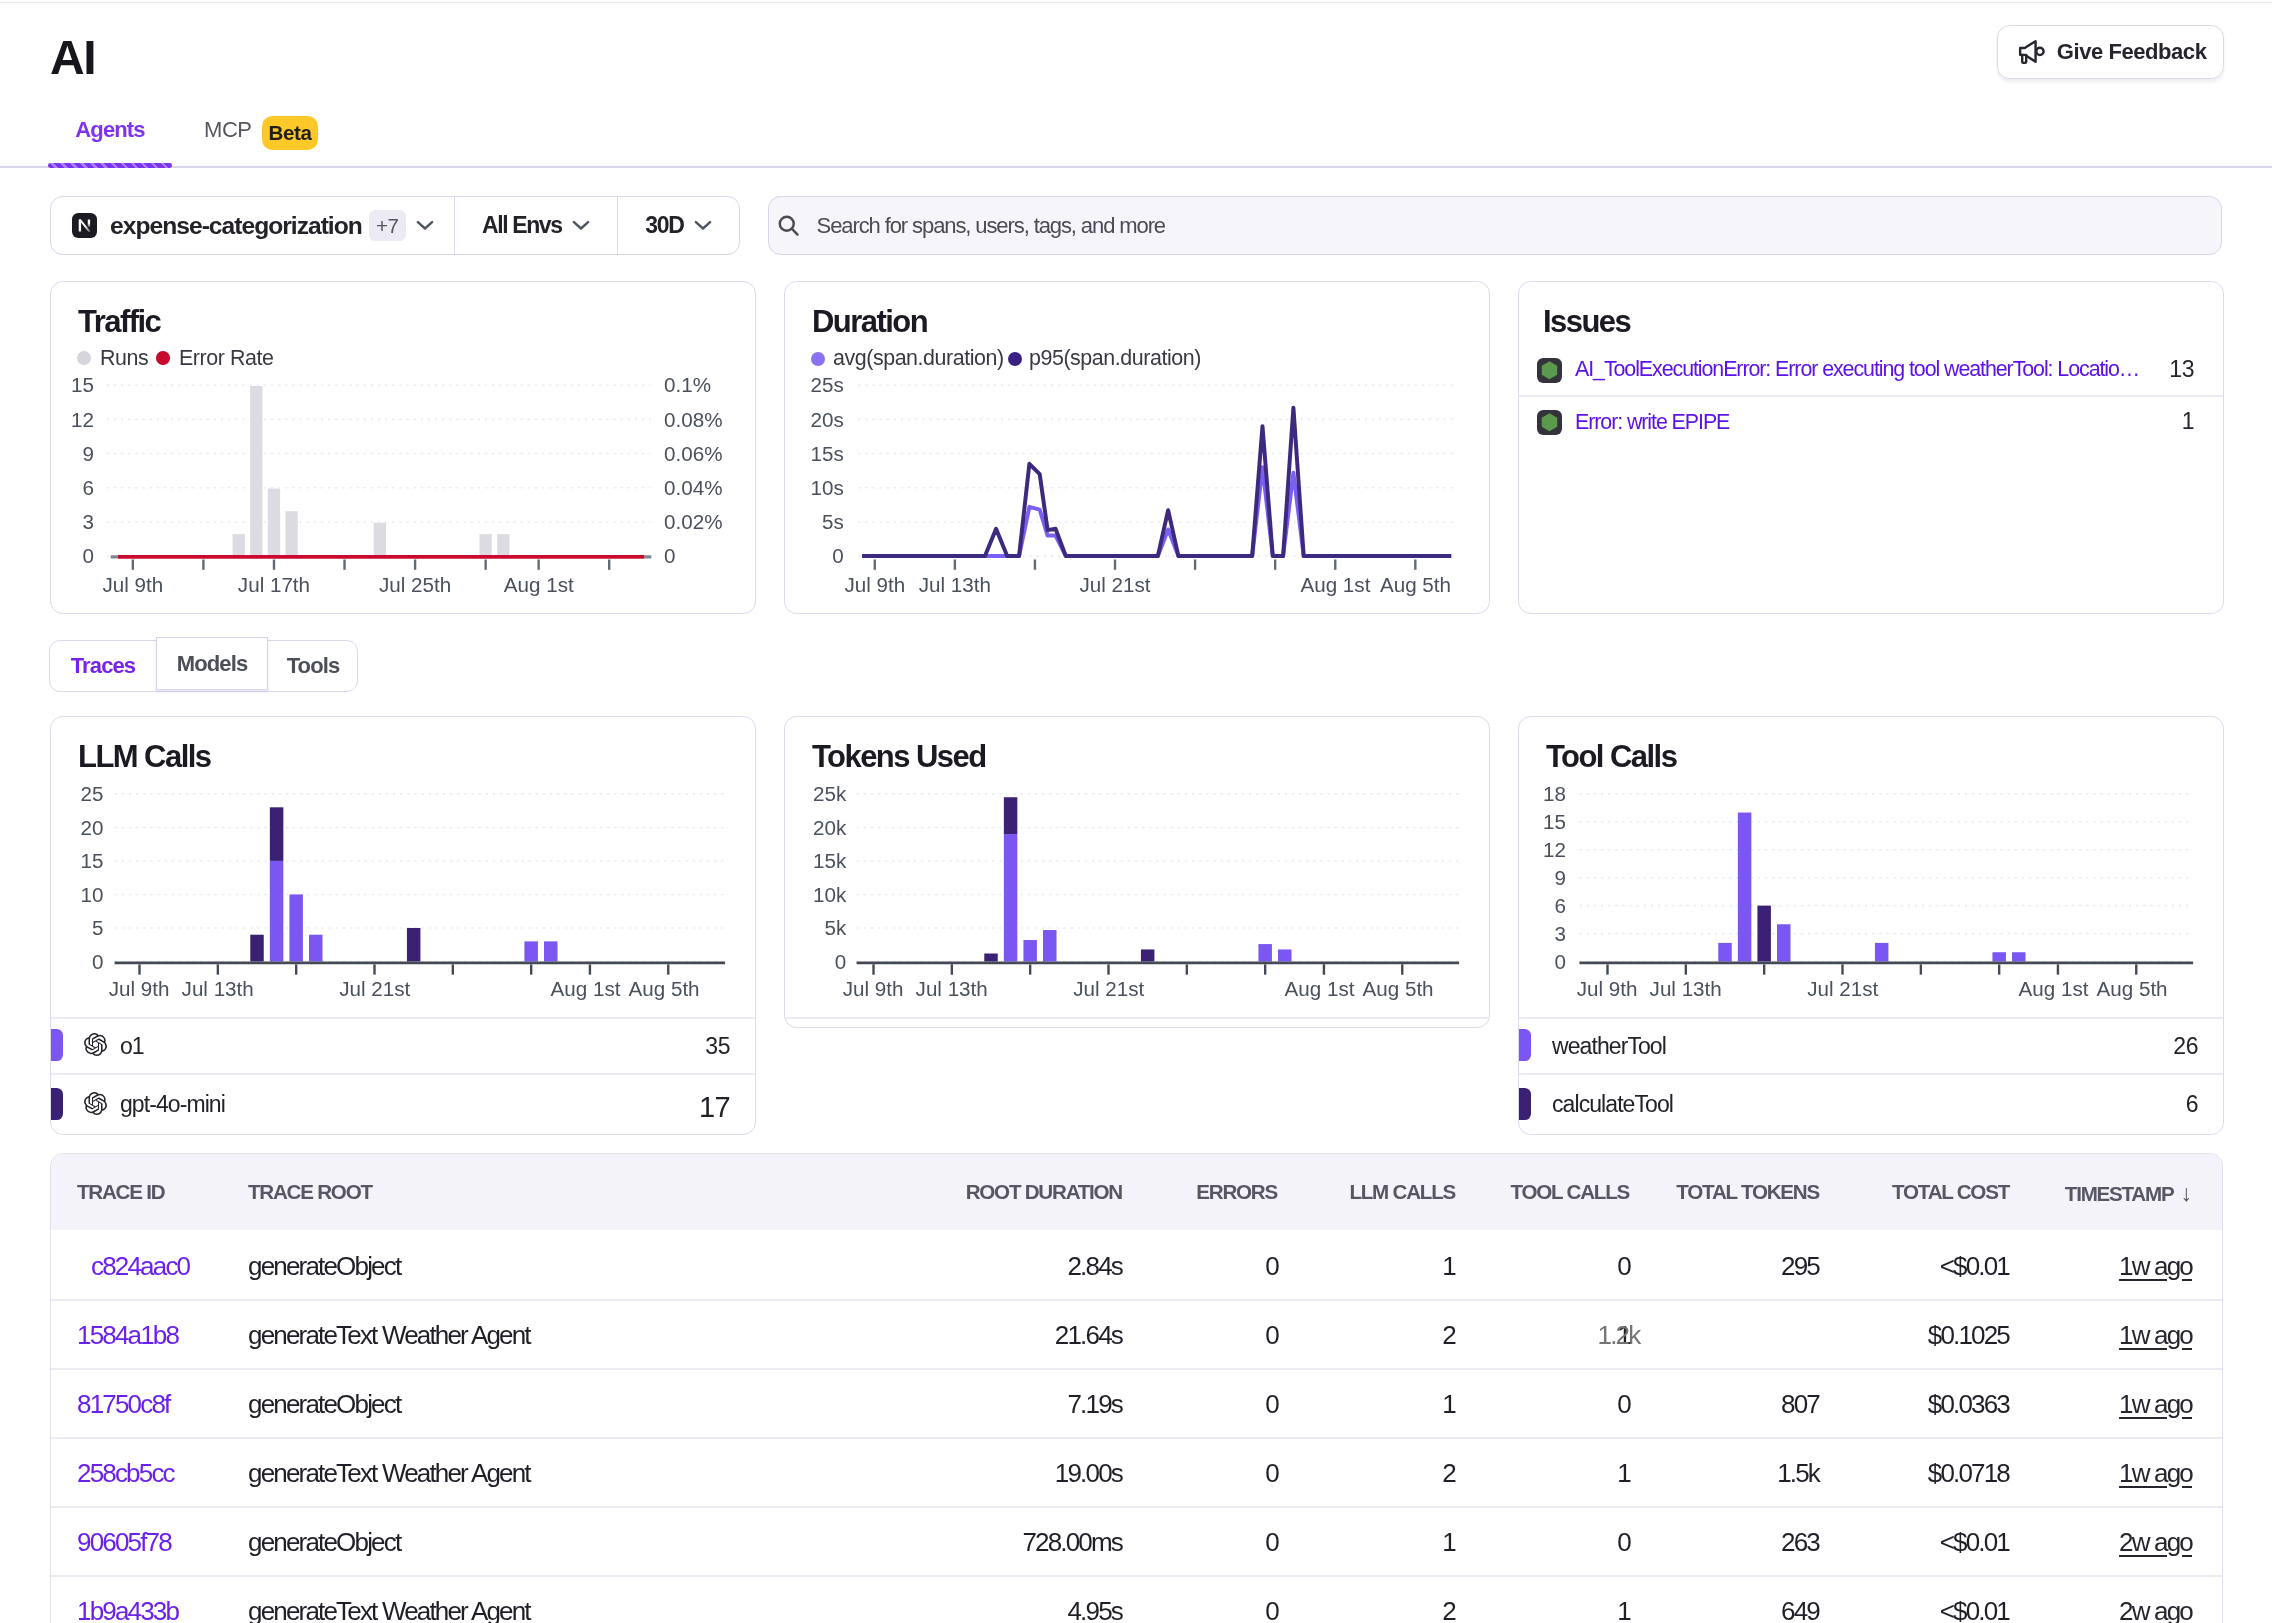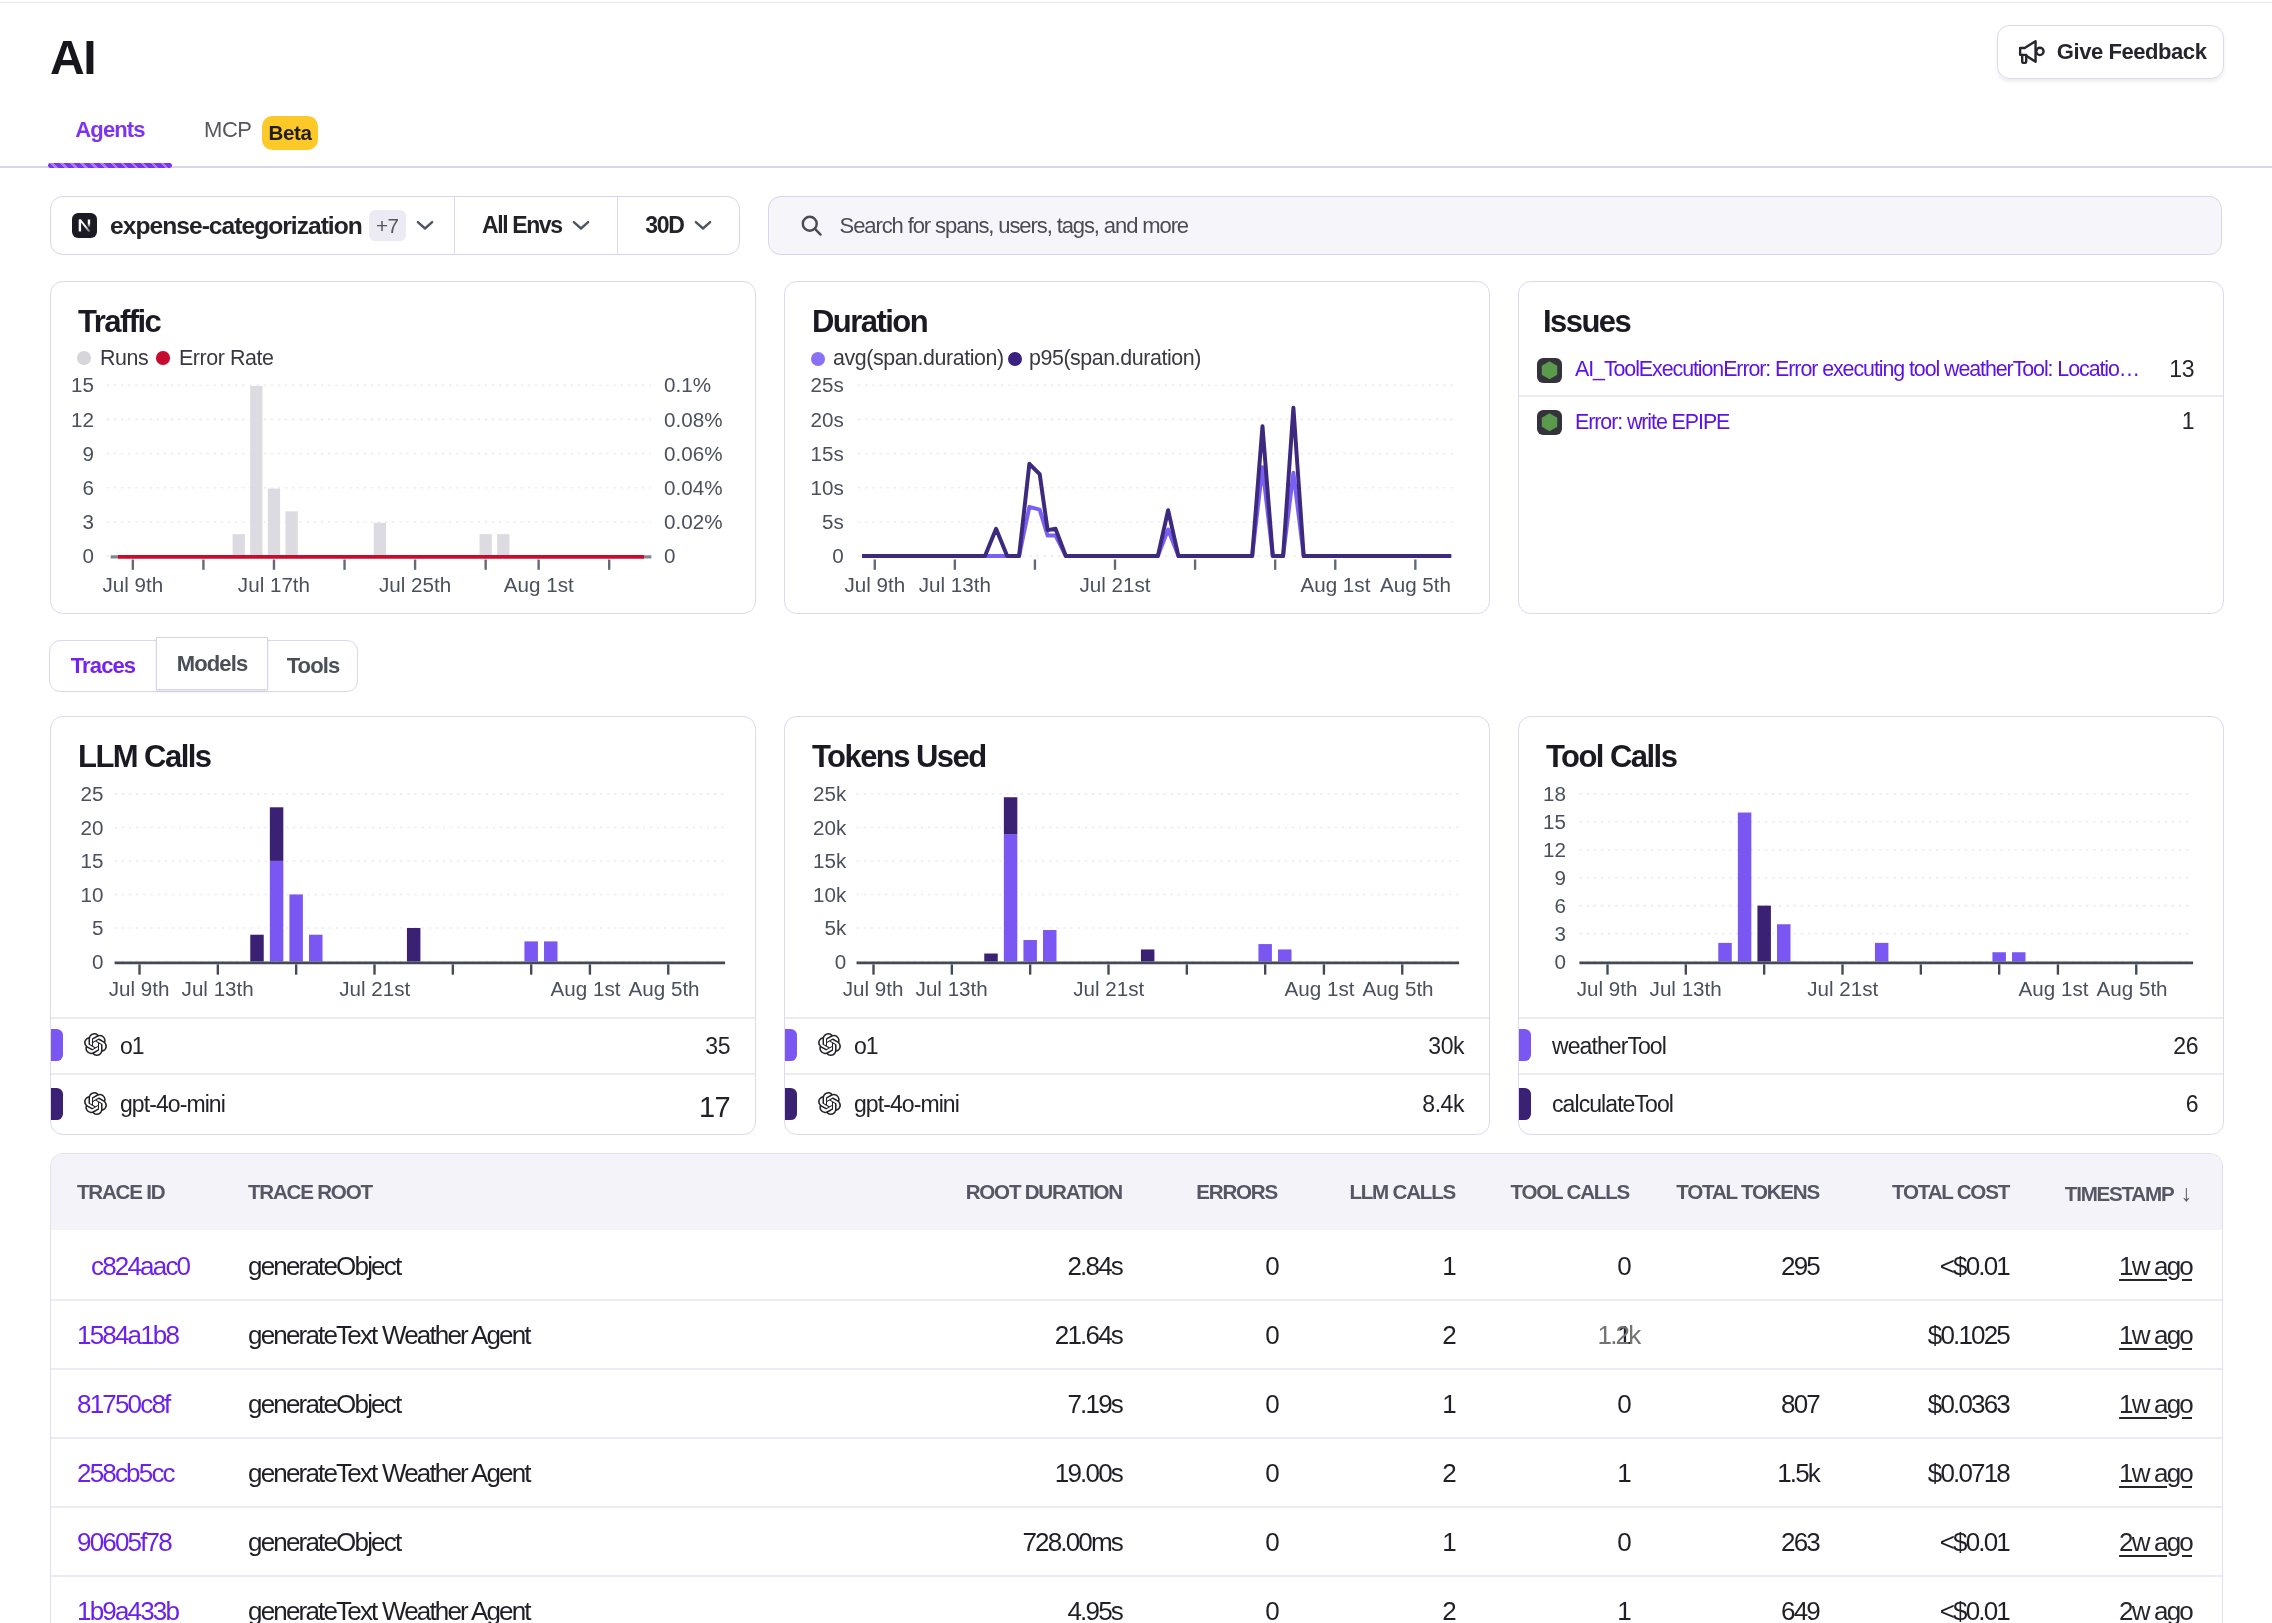--- a/index.html
+++ b/index.html
@@ -46,21 +46,21 @@
           <path d="M2.5 2.5 L12 11 L21.5 2.5" stroke="#4d5661" stroke-width="3.2" stroke-linecap="round" stroke-linejoin="round"></path>
         </svg>
       </div>
       <div style="flex:1;display:flex;align-items:center;justify-content:center">
         <span style="font-size:23px;font-weight:bold;letter-spacing:-0.06em;color:#232229">30D</span>
         <svg viewBox="0 0 24 14" width="18" height="11" style="margin-left:10.3px" fill="none">
           <path d="M2.5 2.5 L12 11 L21.5 2.5" stroke="#4d5661" stroke-width="3.2" stroke-linecap="round" stroke-linejoin="round"></path>
         </svg>
       </div>
     </div>
-    <div style="position:absolute;left:768px;top:196px;width:1454px;height:59px;border:1.6px solid #d9d4ec;border-radius:12.7px;background:#f6f5fa;display:flex;align-items:center;padding-left:30px">
+    <div style="position:absolute;left:768px;top:196px;width:1454px;height:59px;border:1.6px solid #d9d4ec;border-radius:12.7px;background:#f6f5fa;display:flex;align-items:center;padding-left:7px">
       <svg viewBox="0 0 24 24" width="24.6" height="24.6" fill="none" stroke="#4b4a55" stroke-width="2.4" stroke-linecap="round">
         <circle cx="10.5" cy="10.5" r="6.8"></circle>
         <path d="M15.6 15.6 21 21"></path>
       </svg>
       <span style="margin-left:16px;font-size:22px;letter-spacing:-0.05em;color:#4b4a55">Search for spans, users, tags, and more</span>
     </div>
     <div class="card" style="left:50px;top:281px;width:706px;height:333px">
       <div class="ct">Traffic</div>
       <div style="position:absolute;left:26px;top:69px;width:13.5px;height:13.5px;border-radius:50%;background:#d6d5dc"></div>
       <div style="position:absolute;left:49px;top:64px;font-size:21.4px;letter-spacing:-0.02em;color:#3a3943">Runs</div>
@@ -211,21 +211,21 @@
       </svg>
       <div style="position:absolute;left:69px;top:316px;font-size:23px;letter-spacing:-0.04em;color:#232229">o1</div>
       <div style="position:absolute;right:25px;top:316px;font-size:23px;letter-spacing:-0.02em;color:#232229">35</div>
       <div style="position:absolute;left:0;top:371px;width:12px;height:32px;background:#3b2173;border-radius:0 6.3px 6.3px 0"></div>
       <svg viewBox="0 0 24 24" width="23" height="23" style="position:absolute;left:32.5px;top:375px" fill="#232229">
         <path d="M22.2819 9.8211a5.9847 5.9847 0 0 0-.5157-4.9108 6.0462 6.0462 0 0 0-6.5098-2.9A6.0651 6.0651 0 0 0 4.9807 4.1818a5.9847 5.9847 0 0 0-3.9977 2.9 6.0462 6.0462 0 0 0 .7427 7.0966 5.98 5.98 0 0 0 .511 4.9107 6.051 6.051 0 0 0 6.5146 2.9001A5.9847 5.9847 0 0 0 13.2599 24a6.0557 6.0557 0 0 0 5.7718-4.2058 5.9894 5.9894 0 0 0 3.9977-2.9001 6.0557 6.0557 0 0 0-.7475-7.073zM13.2599 22.4a4.4755 4.4755 0 0 1-2.8764-1.04l.1419-.0804 4.7783-2.7582a.7948.7948 0 0 0 .3927-.6813v-6.7369l2.02 1.1686a.071.071 0 0 1 .038.0615v5.5826a4.504 4.504 0 0 1-4.4945 4.4944zm-9.6607-4.1254a4.4708 4.4708 0 0 1-.5346-3.0137l.142.0852 4.783 2.7582a.7712.7712 0 0 0 .7806 0l5.8428-3.3685v2.3324a.0804.0804 0 0 1-.0332.0615L9.74 19.9502a4.4992 4.4992 0 0 1-6.1408-1.6464zM2.3408 7.8956a4.485 4.485 0 0 1 2.3655-1.9728V11.6a.7664.7664 0 0 0 .3879.6765l5.8144 3.3543-2.0201 1.1685a.0757.0757 0 0 1-.071 0l-4.8303-2.7865A4.504 4.504 0 0 1 2.3408 7.8956zm16.5963 3.8558L13.1038 8.364 15.1192 7.2a.0757.0757 0 0 1 .071 0l4.8303 2.7913a4.4944 4.4944 0 0 1-.6765 8.1042v-5.6772a.79.79 0 0 0-.407-.667zm2.0107-3.0231l-.142-.0852-4.7735-2.7818a.7759.7759 0 0 0-.7854 0L9.409 9.2297V6.8974a.0662.0662 0 0 1 .0284-.0615l4.8303-2.7866a4.4992 4.4992 0 0 1 6.6802 4.66zM8.3065 12.863l-2.02-1.1638a.0804.0804 0 0 1-.038-.0567V6.0742a4.4992 4.4992 0 0 1 7.3757-3.4537l-.142.0805L8.704 5.459a.7948.7948 0 0 0-.3927.6813zm1.0976-2.3654l2.602-1.4998 2.6069 1.4998v2.9994l-2.5974 1.4997-2.6067-1.4997Z"></path>
       </svg>
       <div style="position:absolute;left:69px;top:374px;font-size:23px;letter-spacing:-0.04em;color:#232229">gpt-4o-mini</div>
       <div style="position:absolute;right:25px;top:374px;font-size:29px;letter-spacing:-0.02em;color:#232229">17</div>
     </div>
-    <div class="card" style="left:784px;top:716px;width:706px;height:419px;overflow:hidden">
+    <div class="card" style="left:784px;top:716px;width:706px;height:312px;overflow:hidden">
       <div class="ct">Tokens Used</div>
       <svg width="706" height="333" viewBox="0 0 890 420" style="position:absolute;left:0;top:0">
         <line x1="90" y1="97.0" x2="850" y2="97.0" stroke="#ebebf3" stroke-width="2" stroke-dasharray="3 6"></line>
         <line x1="90" y1="139.3" x2="850" y2="139.3" stroke="#ebebf3" stroke-width="2" stroke-dasharray="3 6"></line>
         <line x1="90" y1="181.6" x2="850" y2="181.6" stroke="#ebebf3" stroke-width="2" stroke-dasharray="3 6"></line>
         <line x1="90" y1="223.8" x2="850" y2="223.8" stroke="#ebebf3" stroke-width="2" stroke-dasharray="3 6"></line>
         <line x1="90" y1="266.1" x2="850" y2="266.1" stroke="#ebebf3" stroke-width="2" stroke-dasharray="3 6"></line>
         <line x1="90" y1="308.4" x2="850" y2="308.4" stroke="#ebebf3" stroke-width="2" stroke-dasharray="3 6"></line>
         <text x="77" y="106.0" font-size="26" fill="#4a505c" text-anchor="end">25k</text>
         <text x="77" y="148.3" font-size="26" fill="#4a505c" text-anchor="end">20k</text>

